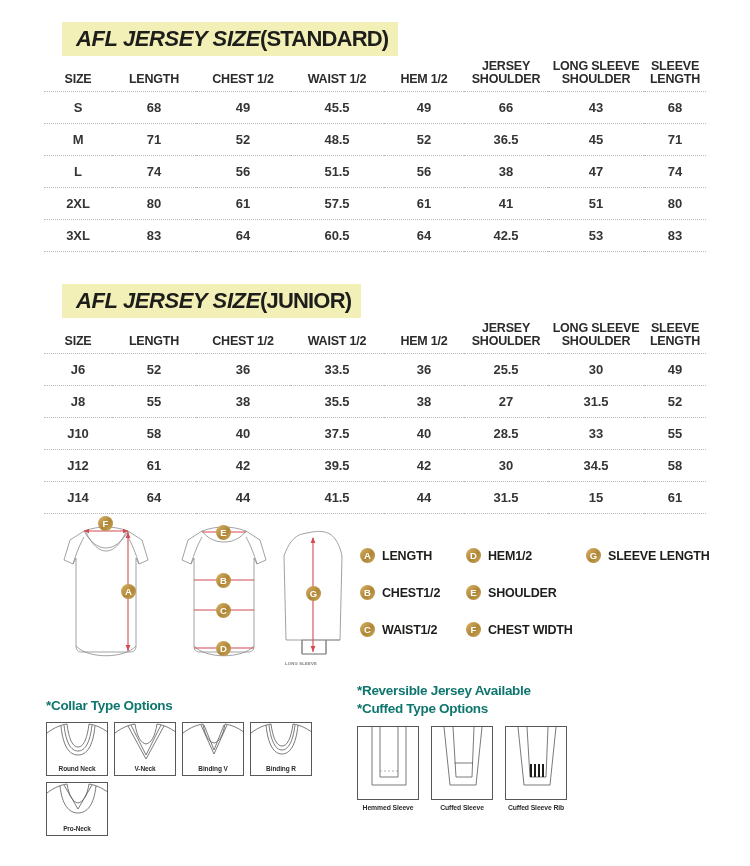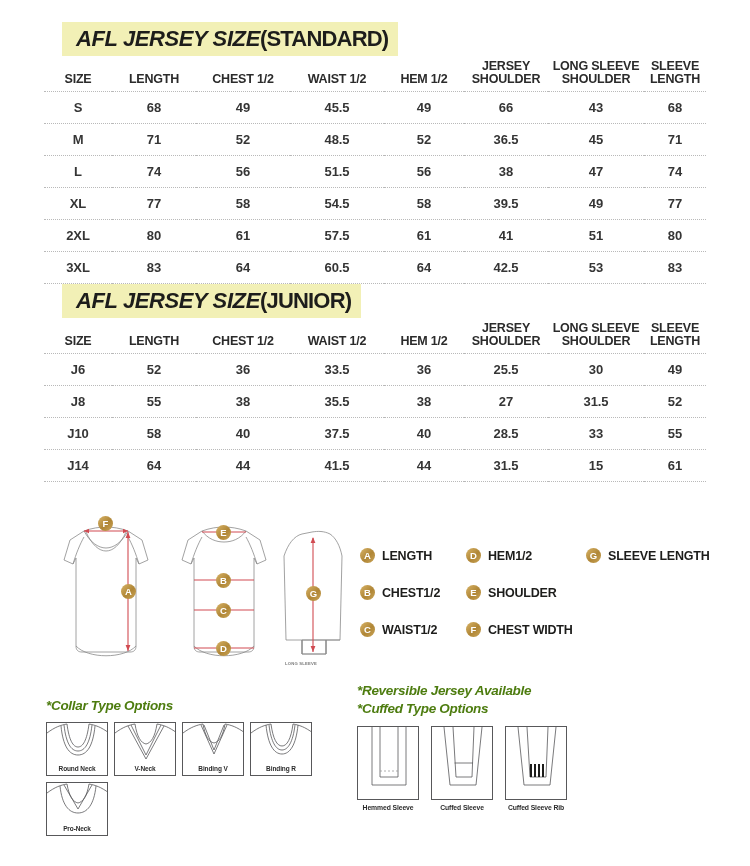--- a/index.html
+++ b/index.html
@@ -82,22 +82,22 @@
   .legend-item{display:flex;align-items:center;}
   .legend-item .lbl{
     font-size:12.5px;font-weight:bold;margin-left:7px;
     letter-spacing:-0.2px;color:#1d1d1b;white-space:nowrap;
   }
   .col1{width:106px;}
   .col2{width:120px;}
 
   
   .opt-head{
-    font-size:13.5px;font-weight:bold;color:#4d7c0f;
-    letter-spacing:-0.3px;line-height:1.35;font-style:italic;
+    font-size:13.5px;font-weight:bold;color:#0f766e;
+    letter-spacing:-0.3px;line-height:1.35;
   }
   .collar-sec{position:absolute;left:46px;top:697px;}
   .cuff-sec{position:absolute;left:357px;top:682px;}
 
   .box-row{display:flex;}
   .opt-box{
     width:62px;height:54px;
     border:1px solid #58585a;
     margin-right:6px;
     position:relative;
@@ -187,30 +187,20 @@
           <td>L</td>
           <td>74</td>
           <td>56</td>
           <td>51.5</td>
           <td>56</td>
           <td>38</td>
           <td>47</td>
           <td>74</td>
         </tr>
         <tr>
-          <td>XL</td>
-          <td>77</td>
-          <td>58</td>
-          <td>54.5</td>
-          <td>58</td>
-          <td>39.5</td>
-          <td>49</td>
-          <td>77</td>
-        </tr>
-        <tr>
           <td>2XL</td>
           <td>80</td>
           <td>61</td>
           <td>57.5</td>
           <td>61</td>
           <td>41</td>
           <td>51</td>
           <td>80</td>
         </tr>
         <tr>
@@ -280,20 +270,30 @@
           <td>J10</td>
           <td>58</td>
           <td>40</td>
           <td>37.5</td>
           <td>40</td>
           <td>28.5</td>
           <td>33</td>
           <td>55</td>
         </tr>
         <tr>
+          <td>J12</td>
+          <td>61</td>
+          <td>42</td>
+          <td>39.5</td>
+          <td>42</td>
+          <td>30</td>
+          <td>34.5</td>
+          <td>58</td>
+        </tr>
+        <tr>
           <td>J14</td>
           <td>64</td>
           <td>44</td>
           <td>41.5</td>
           <td>44</td>
           <td>31.5</td>
           <td>15</td>
           <td>61</td>
         </tr>
       </tbody>

